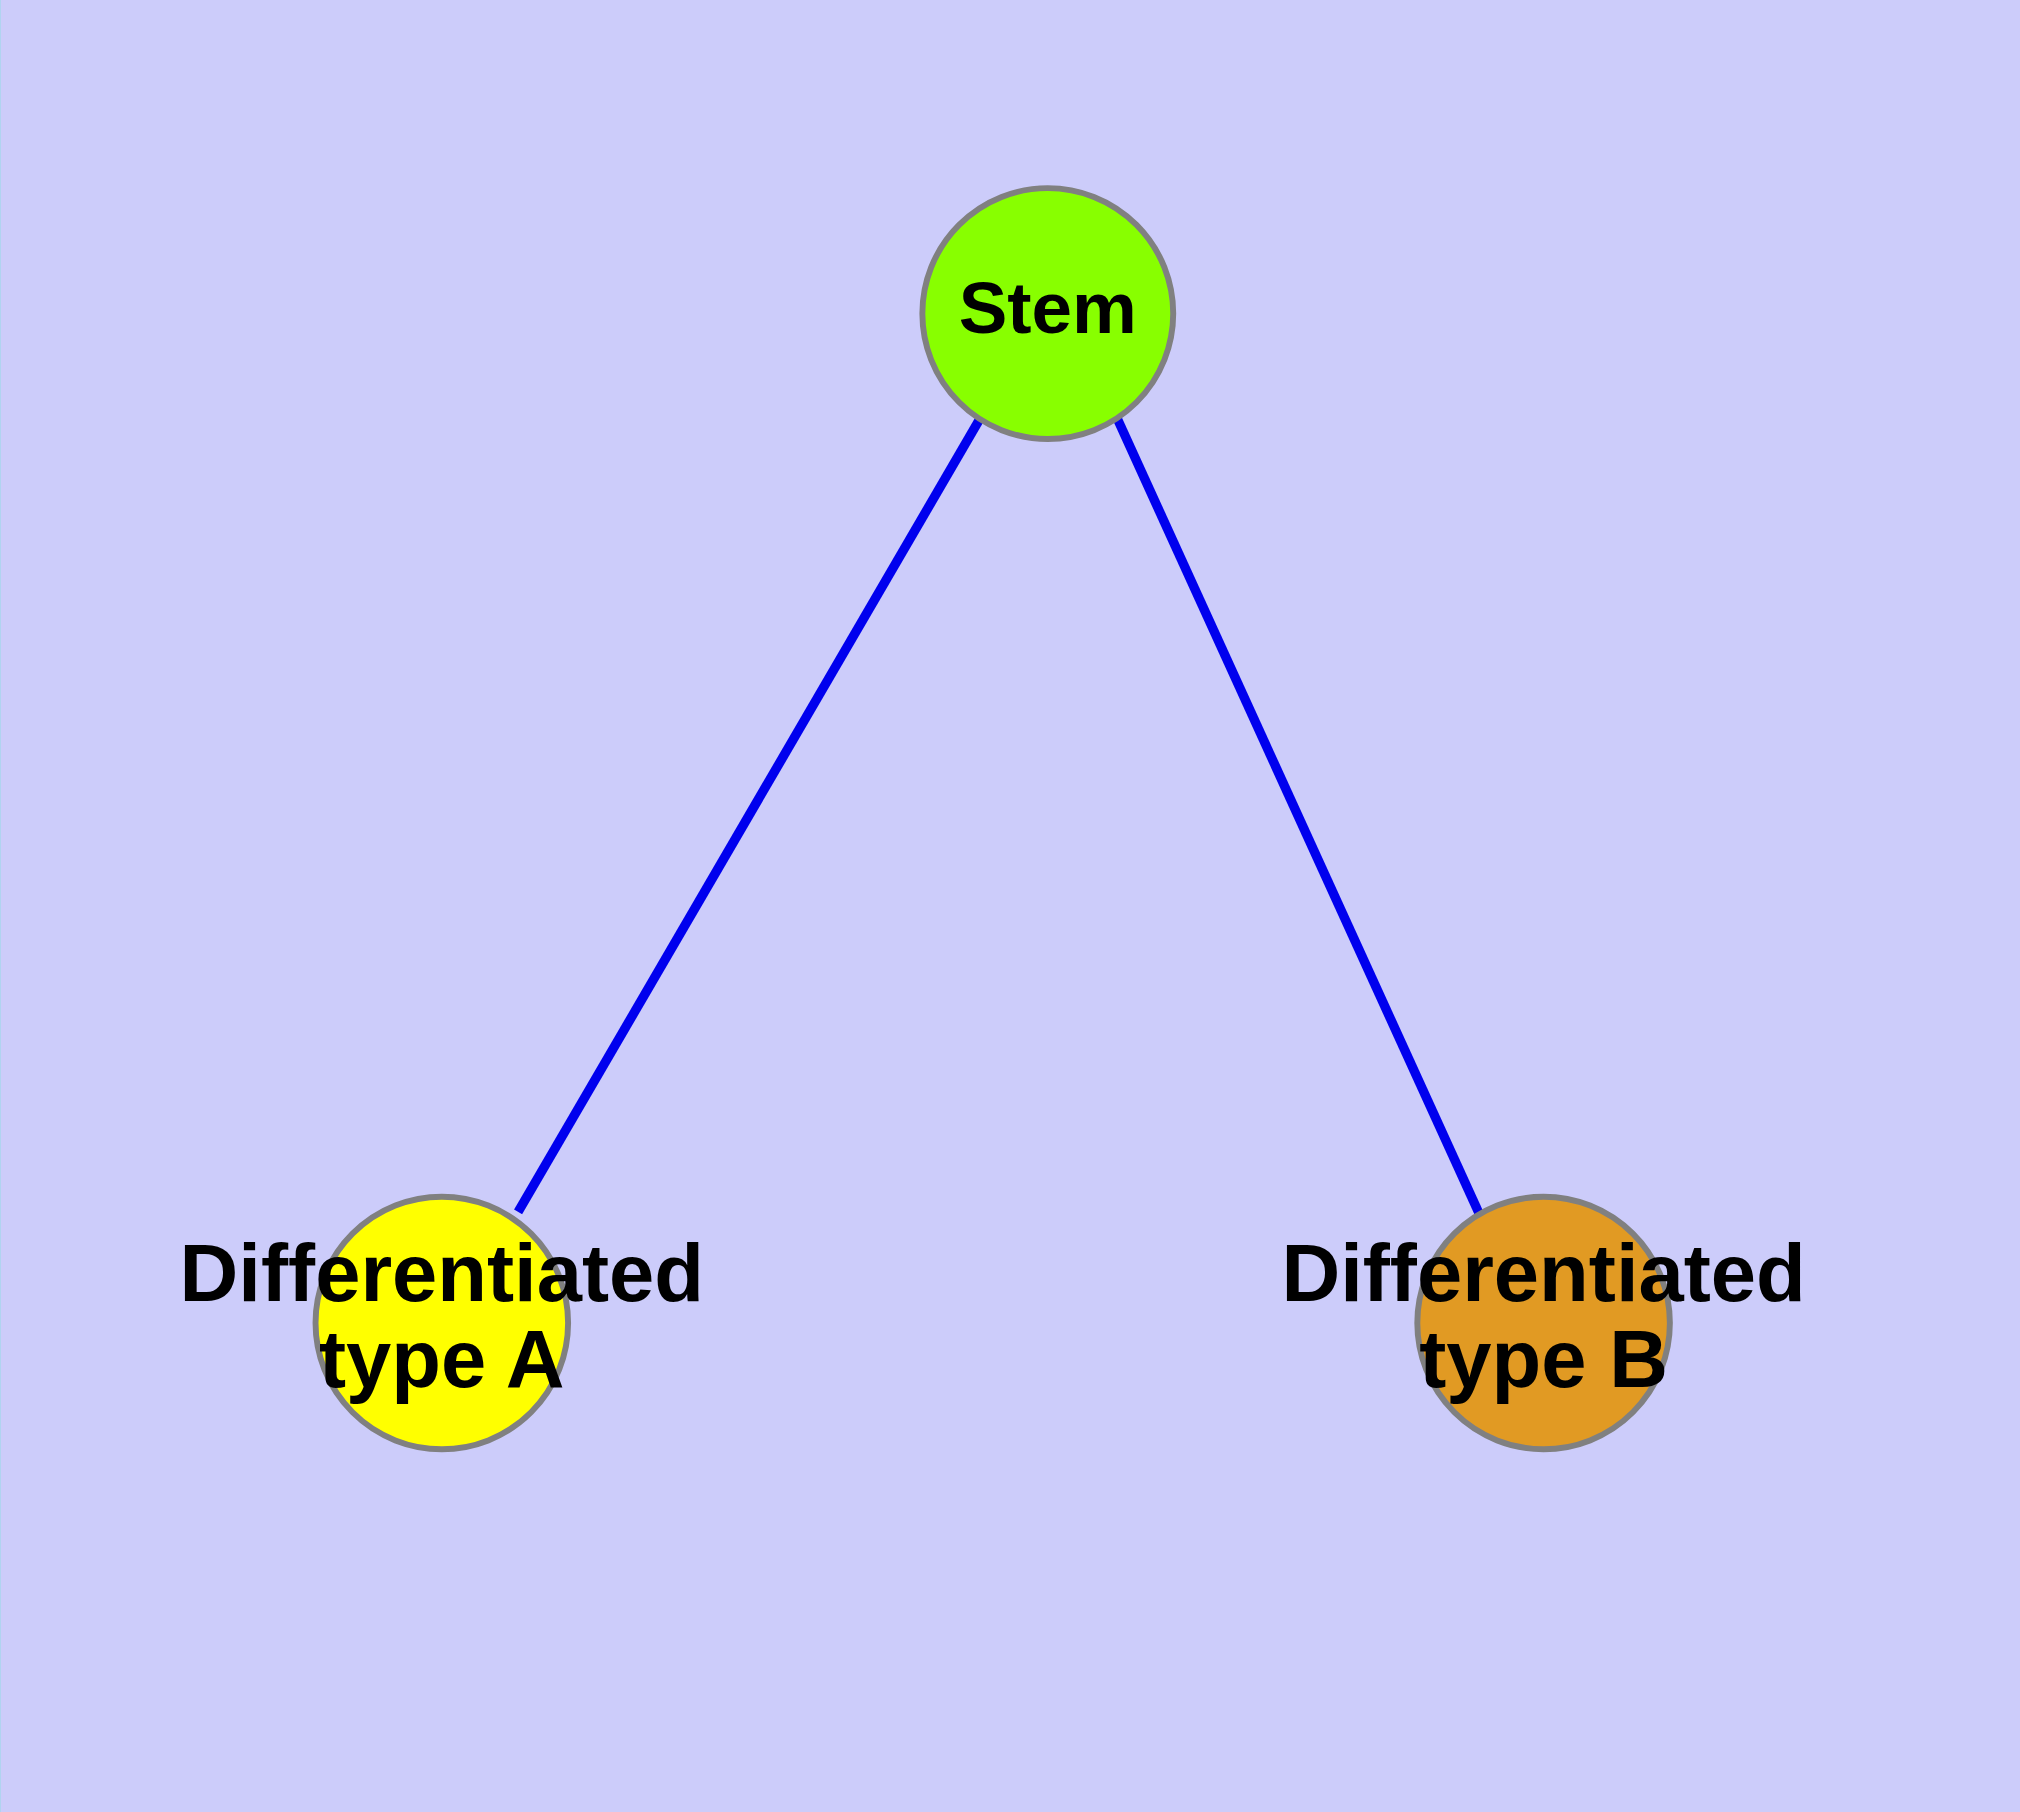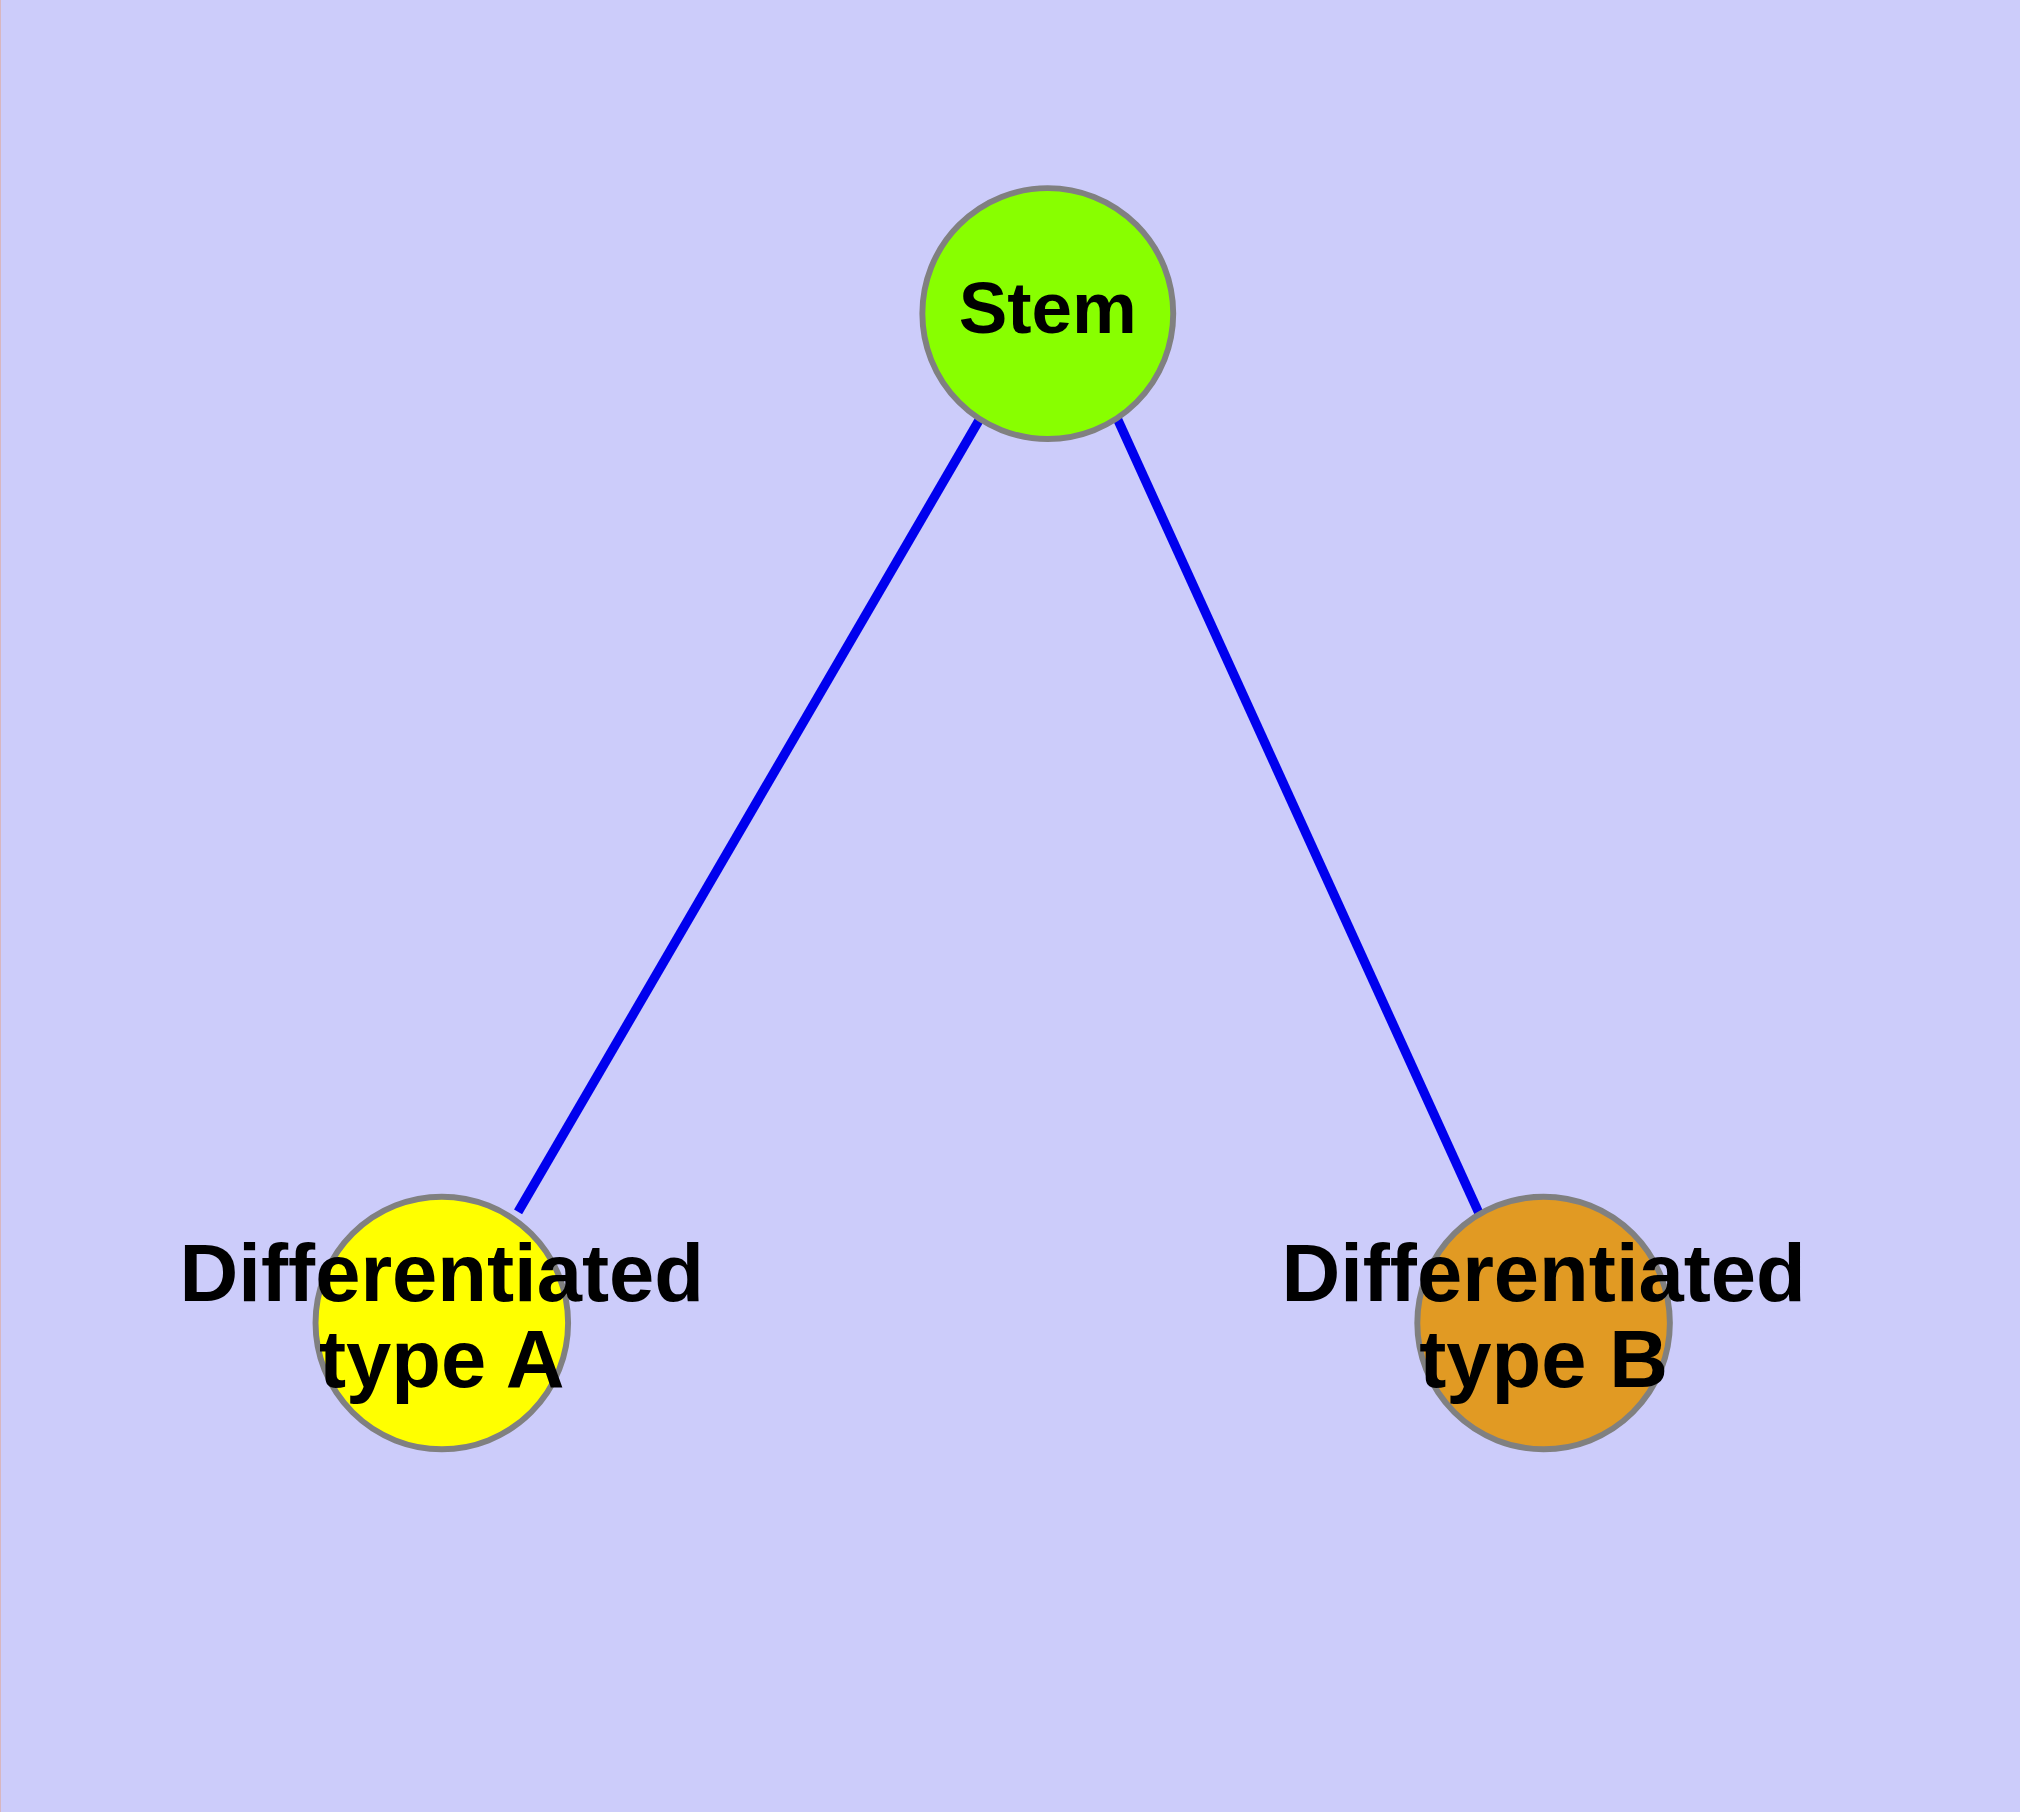--- a/index.html
+++ b/index.html
@@ -44,21 +44,21 @@
   .node-label.stem-size {
     font-size: 86px;
   }
   .node-label.leaf-size {
     font-size: 96px;
   }
 </style>
 </head>
 <body>
 
-<div id="canvas-root" style="width: 2021px; height: 1812px; background: #f97316;">
+<div id="canvas-root" style="width: 2021px; height: 1812px; background: #5eead4;">
   <svg id="graph-svg" viewBox="0 0 2384 2138" xmlns="http://www.w3.org/2000/svg">
 
     <rect id="bg-rect" x="0" y="0" width="2384" height="2138" fill="#ccccfa"></rect>
 
     <g id="edges-group">
       <line class="edge-line" id="edge-stem-to-a" x1="1156" y1="494" x2="611" y2="1430" stroke="#0000ee"></line>
       <line class="edge-line" id="edge-stem-to-b" x1="1318" y1="494" x2="1745" y2="1432" stroke="#0000ee"></line>
     </g>
 
     <g id="nodes-group">

